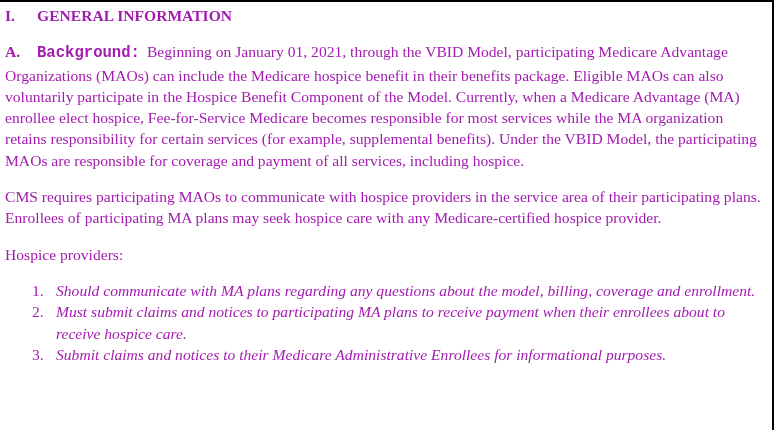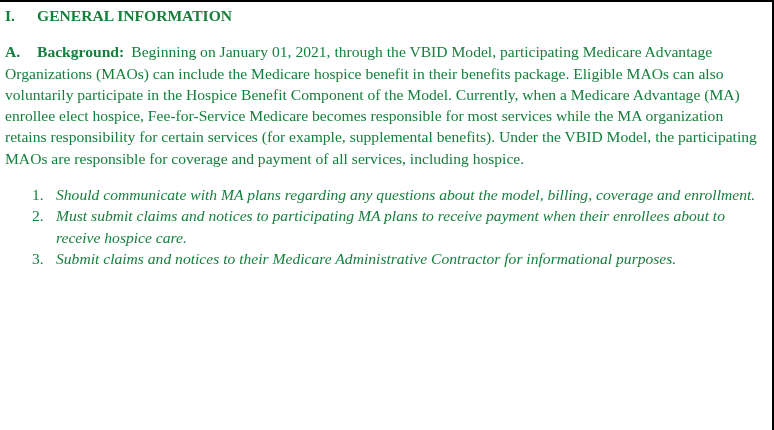--- a/index.html
+++ b/index.html
@@ -13,32 +13,32 @@
     height: 430px;
     box-sizing: border-box;
     background: #ffffff;
     border-top: 2px solid #000000;
     border-right: 2px solid #000000;
     padding: 3px 8px 0 5px;
     overflow: hidden;
     font-family: "Liberation Serif", "DejaVu Serif", serif;
     font-size: 15.6px;
     line-height: 21.3px;
-    color: #15803d;
+    color: #a21caf;
   }
   .heading {
     font-weight: bold;
     margin: 0 0 15px 0;
   }
   .hnum, .plabel {
     display: inline-block;
     width: 32px;
     font-weight: bold;
   }
-  .bold { font-weight: bold; }
+  .bold { font-weight: bold; font-family: Liberation Mono, monospace; }
   .lead { margin-right: 7px; }
   .para {
     margin: 0 0 15px 0;
   }
   .list { margin: 0; }
   .li {
     display: flex;
     align-items: flex-start;
   }
   .li .num {
@@ -56,30 +56,32 @@
 <div class="page">
 
   <div class="heading">
     <span class="hnum">I.</span><span class="htitle">GENERAL INFORMATION</span>
   </div>
 
   <p class="para">
     <span class="plabel">A.</span><span class="bold lead">Background:</span><span>Beginning on January 01, 2021, through the VBID Model, participating Medicare Advantage Organizations (MAOs) can include the Medicare hospice benefit in their benefits package. Eligible MAOs can also voluntarily participate in the Hospice Benefit Component of the Model. Currently, when a Medicare Advantage (MA) enrollee elect hospice, Fee-for-Service Medicare becomes responsible for most services while the MA organization retains responsibility for certain services (for example, supplemental benefits). Under the VBID Model, the participating MAOs are responsible for coverage and payment of all services, including hospice.</span>
   </p>
 
+  <p class="para">CMS requires participating MAOs to communicate with hospice providers in the service area of their participating plans. Enrollees of participating MA plans may seek hospice care with any Medicare-certified hospice provider.</p>
 
+  <p class="para">Hospice providers:</p>
 
   <div class="list">
     <div class="li">
       <span class="num">1.</span>
       <span class="txt">Should communicate with MA plans regarding any questions about the model, billing, coverage and enrollment.</span>
     </div>
     <div class="li">
       <span class="num">2.</span>
       <span class="txt">Must submit claims and notices to participating MA plans to receive payment when their enrollees about to receive hospice care.</span>
     </div>
     <div class="li">
       <span class="num">3.</span>
-      <span class="txt">Submit claims and notices to their Medicare Administrative Contractor for informational purposes.</span>
+      <span class="txt">Submit claims and notices to their Medicare Administrative Enrollees for informational purposes.</span>
     </div>
   </div>
 
 </div>
 
 </body></html>

